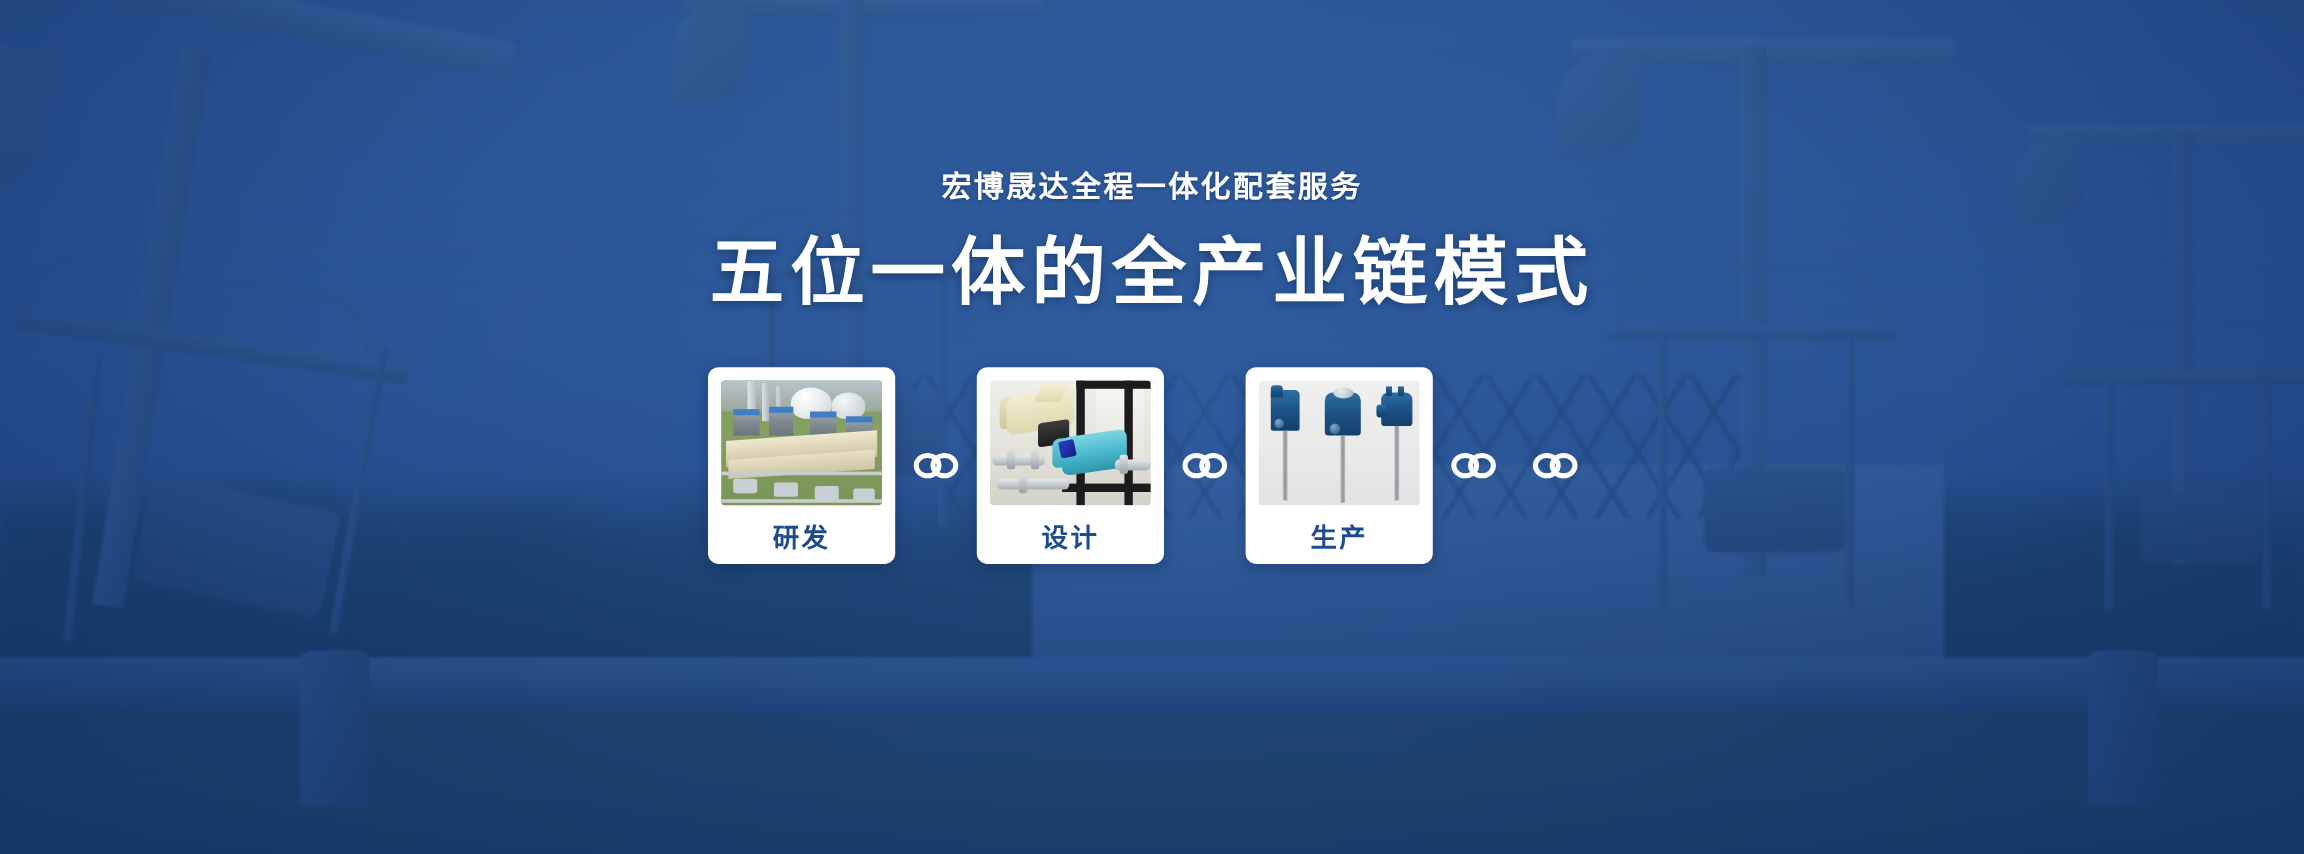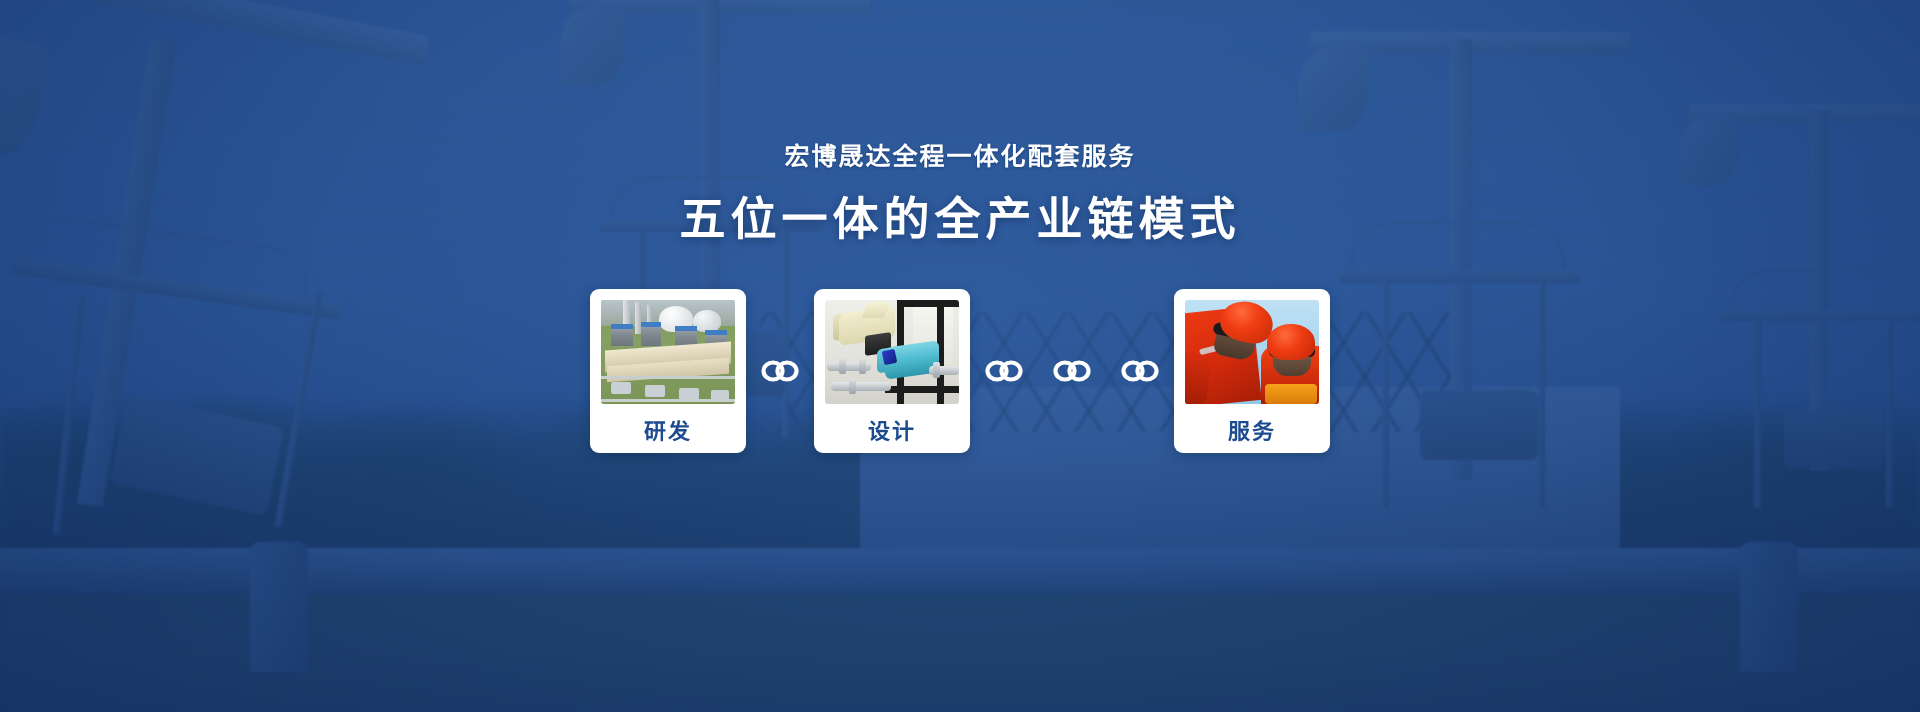--- a/index.html
+++ b/index.html
@@ -183,21 +183,21 @@
     font-weight:bold;
     letter-spacing:2px;
     line-height:1;
     text-shadow:0 1px 3px rgba(0,30,70,.45);
     white-space:nowrap;
   }
 
   .title {
     margin-top:26px;
     color:#ffffff;
-    font-size:46px;
+    font-size:62px;
     font-weight:bold;
     letter-spacing:5px;
     line-height:1.05;
     text-shadow:0 2px 8px rgba(0,26,64,.45);
     white-space:nowrap;
   }
 
   
   .chain-row {
     margin-top:46px;
@@ -499,52 +499,57 @@
 
       <div class="connector">
         <svg class="chain-icon" width="38" height="24" viewBox="0 0 38 24">
           <g fill="none" stroke="#ffffff" stroke-width="4.2" stroke-linecap="round">
             <ellipse cx="12" cy="12" rx="9.5" ry="8.5"></ellipse>
             <ellipse cx="26" cy="12" rx="9.5" ry="8.5"></ellipse>
           </g>
         </svg>
       </div>
 
+      <div class="card">
+        <div class="card-thumb thumb-prod">
+
+          <div class="cap" style="left:10px; top:8px;  width:24px; height:34px; border-radius:4px 4px 2px 2px;"></div>
+          <div class="cap" style="left:10px; top:4px;  width:10px; height:10px; border-radius:3px 3px 0 0;"></div>
+          <div class="knob" style="left:13px;top:32px; width:8px;  height:8px;"></div>
+          <div class="rod" style="left:20px;top:42px; height:58px;"></div>
+
+          <div class="cap" style="left:55px; top:10px; width:30px; height:36px; border-radius:7px 7px 3px 3px;"></div>
+          <div class="lens" style="left:62px; top:6px;  width:17px; height:9px;"></div>
+          <div class="knob" style="left:59px; top:36px; width:9px;  height:9px;"></div>
+          <div class="rod" style="left:68px; top:46px; height:56px;"></div>
+
+          <div class="cap" style="left:102px;top:10px; width:26px; height:28px; border-radius:6px 6px 3px 3px;"></div>
+          <div class="cap" style="left:106px;top:5px;  width:5px;  height:8px;"></div>
+          <div class="cap" style="left:116px;top:5px;  width:5px;  height:8px;"></div>
+          <div class="cap" style="left:98px; top:20px; width:8px;  height:11px; border-radius:3px;"></div>
+          <div class="rod" style="left:113px;top:38px; height:62px;"></div>
+        </div>
+        <div class="card-label">生产</div>
+      </div>
 
       <div class="connector">
         <svg class="chain-icon" width="38" height="24" viewBox="0 0 38 24">
           <g fill="none" stroke="#ffffff" stroke-width="4.2" stroke-linecap="round">
             <ellipse cx="12" cy="12" rx="9.5" ry="8.5"></ellipse>
             <ellipse cx="26" cy="12" rx="9.5" ry="8.5"></ellipse>
           </g>
         </svg>
       </div>
 
 
       <div class="connector">
         <svg class="chain-icon" width="38" height="24" viewBox="0 0 38 24">
           <g fill="none" stroke="#ffffff" stroke-width="4.2" stroke-linecap="round">
             <ellipse cx="12" cy="12" rx="9.5" ry="8.5"></ellipse>
             <ellipse cx="26" cy="12" rx="9.5" ry="8.5"></ellipse>
           </g>
         </svg>
       </div>
 
-      <div class="card">
-        <div class="card-thumb thumb-srv">
-          <div class="w1body"></div>
-          <div class="w1arm"></div>
-          <div class="w1strip"></div>
-          <div class="w1face"></div>
-          <div class="w1gog"></div>
-          <div class="w1helm"></div>
-          <div class="w2body"></div>
-          <div class="w2vest"></div>
-          <div class="w2face"></div>
-          <div class="w2gog"></div>
-          <div class="w2helm"></div>
-        </div>
-        <div class="card-label">服务</div>
-      </div>
 
     </div>
   </div>
 </div>
 
 </body></html>

